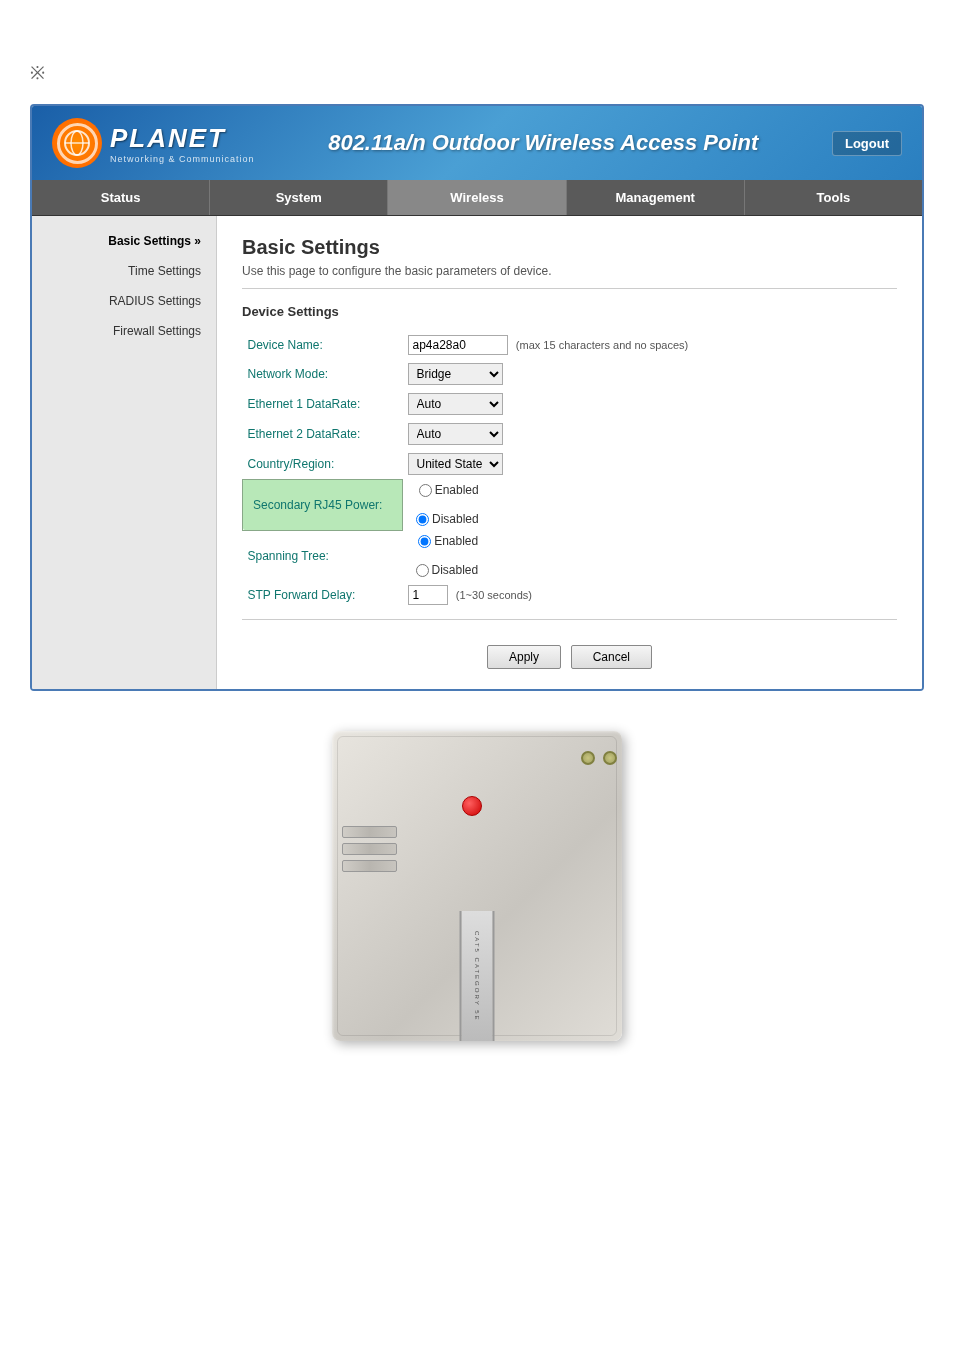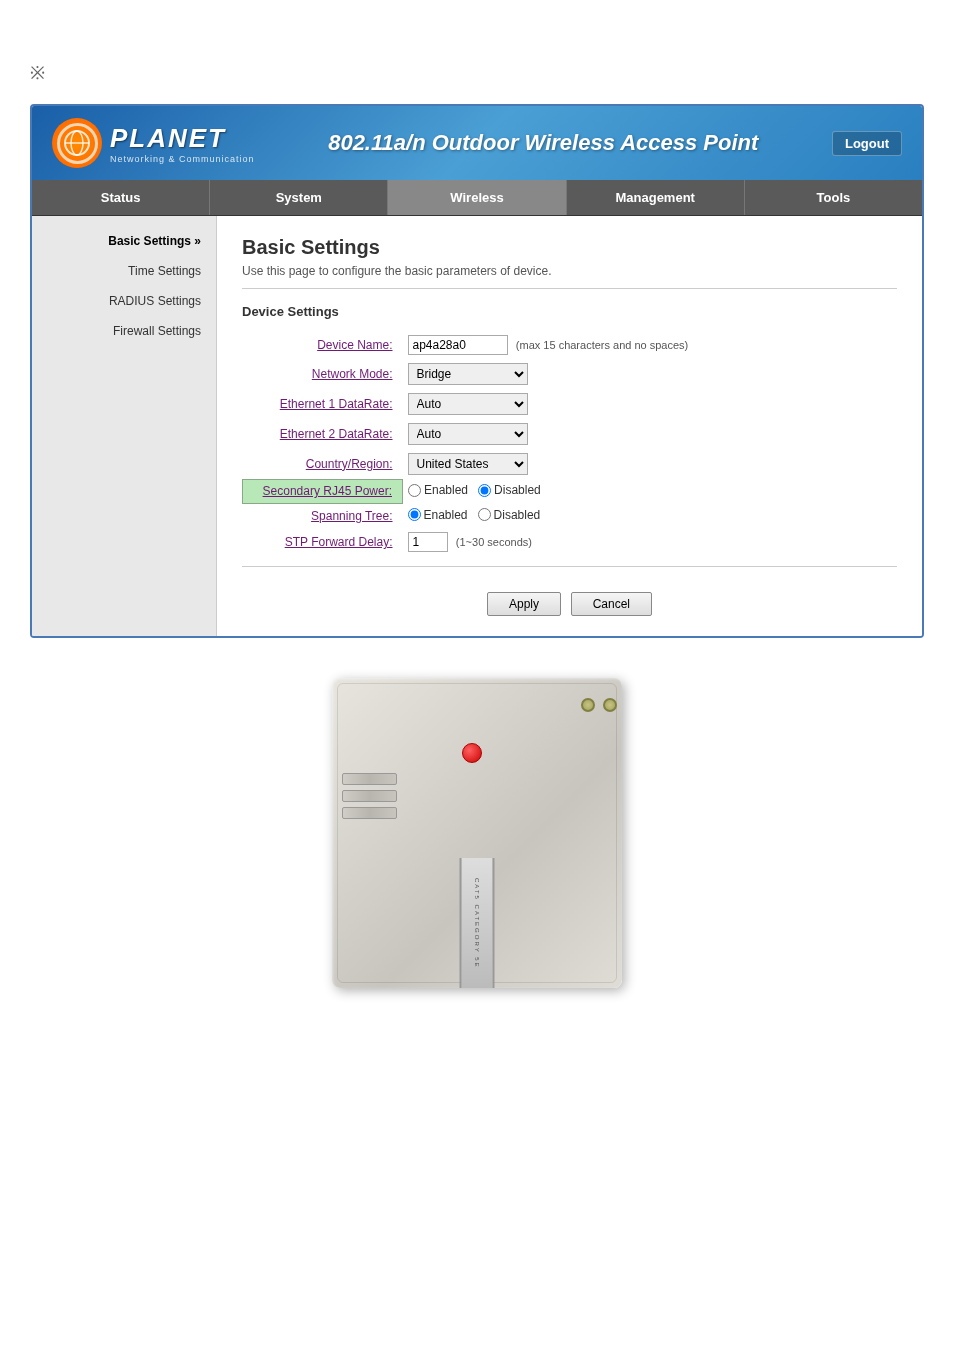--- a/index.html
+++ b/index.html
@@ -205,55 +205,54 @@
     }
 
     .form-table tr td {
       padding: 4px 5px;
       vertical-align: middle;
       font-size: 12px;
     }
 
     .form-table td:first-child {
       width: 160px;
-      text-align: right;
-      color: #701a75;
+      color: #0f766e;
       padding-right: 10px;
       white-space: nowrap;
-      text-decoration: underline;
     }
 
     .form-table td:last-child {
       text-align: left;
     }
 
     input[type="text"] {
       border: 1px solid #aaa;
       padding: 2px 4px;
       font-size: 12px;
       width: 100px;
     }
 
     select {
       border: 1px solid #aaa;
       padding: 2px 4px;
       font-size: 12px;
-      width: 120px;
+      width: 95px;
     }
 
     .hint-text {
       font-size: 11px;
       color: #555;
       margin-left: 5px;
     }
 
     .radio-group {
       display: inline-flex;
-      align-items: center;
-      gap: 2px;
+      align-items: flex-end;
+      gap: 15px;
+      flex-direction: column;
     }
 
     .radio-group label {
       font-size: 12px;
       color: #333;
       display: inline-flex;
       align-items: center;
       gap: 3px;
     }
 

